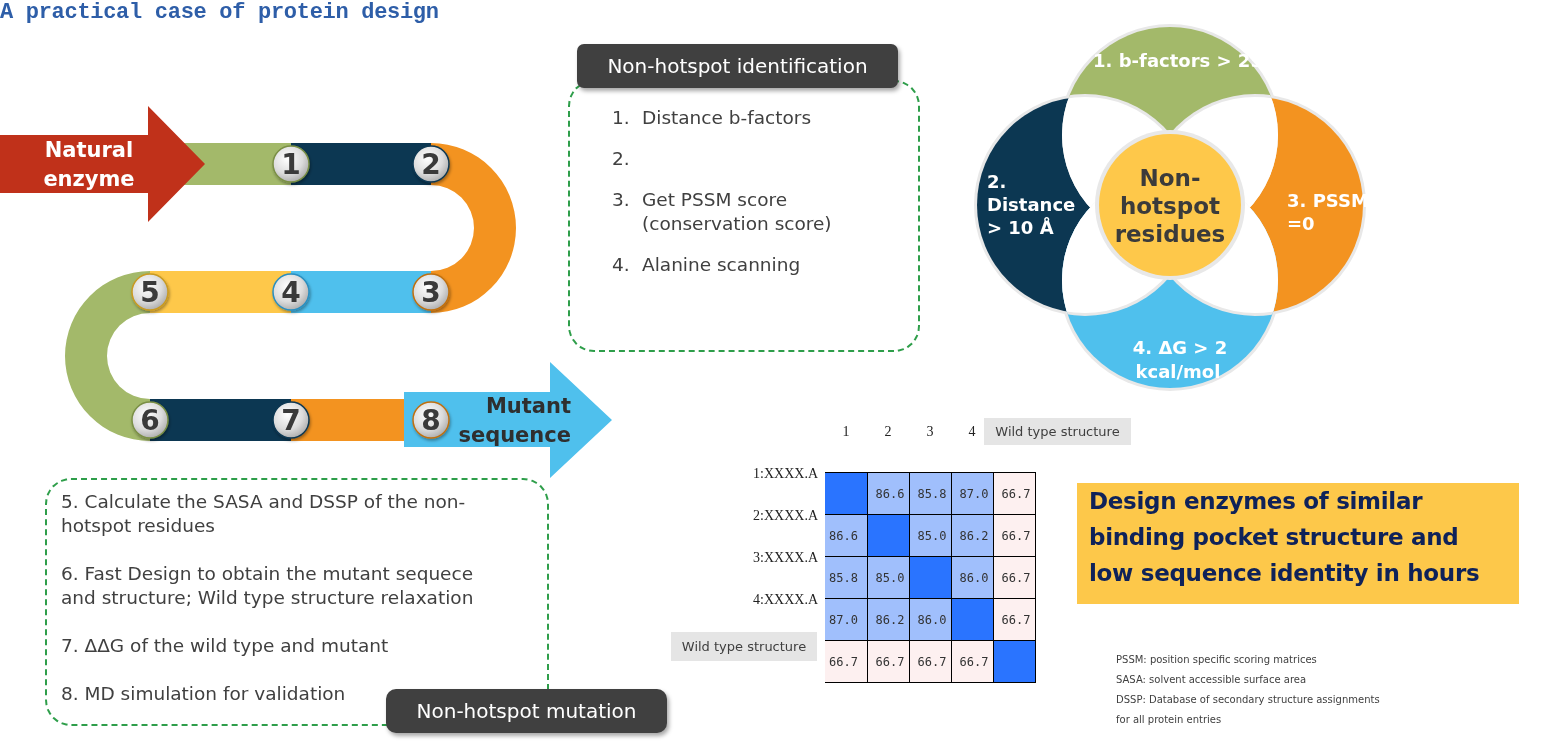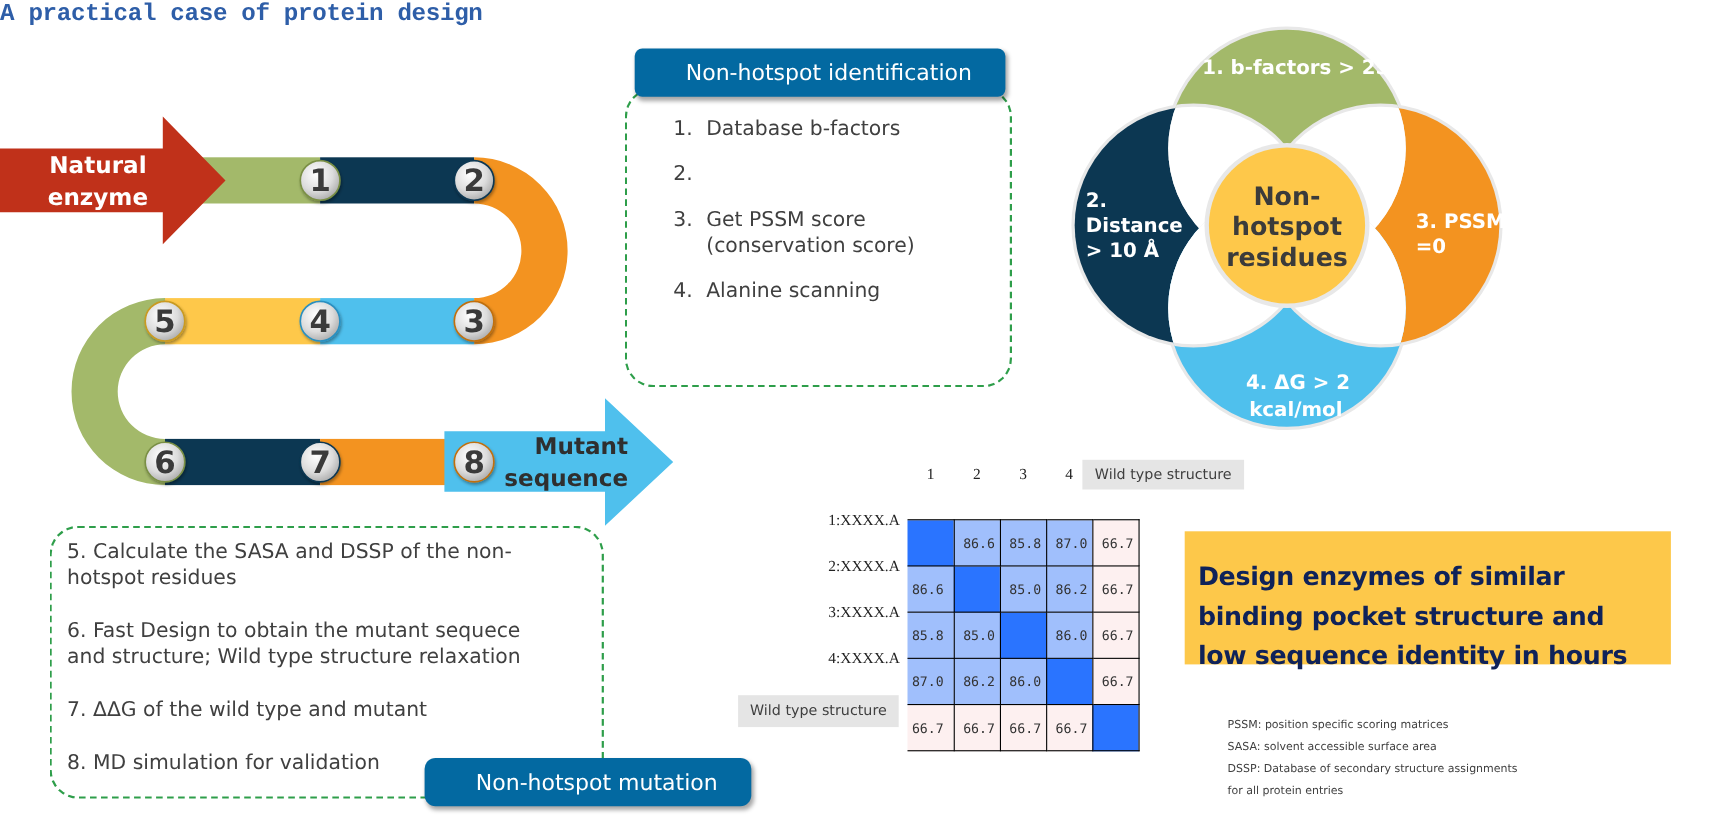--- a/index.html
+++ b/index.html
@@ -2,42 +2,41 @@
 <html><head>
   <meta charset="utf-8">
   <style>
     html, body { margin: 0; padding: 0; background: #ffffff; }
     body { width: 1561px; height: 744px; position: relative; overflow: hidden; font-family: "DejaVu Sans", sans-serif; }
     #title { left: 53px; top: 8px; font-size: 22px; font-weight: bold; color: #2e5ea8; font-family: Liberation Mono, monospace; letter-spacing: -0.3px; }
     svg.flow { position: absolute; left: 0; top: 0; }
     .node-num { font-family: "DejaVu Sans", sans-serif; font-weight: bold; font-size: 28px; fill: #3a3a3a; }
     .arrow-text { font-family: "DejaVu Sans", sans-serif; font-weight: bold; font-size: 21px; }
     .panel-header {
-      position: absolute; background: #0369a1; color: #ffffff; border-radius: 7px;
+      position: absolute; background: #404040; color: #ffffff; border-radius: 7px;
       font-family: "DejaVu Sans", sans-serif; font-size: 20px; display: flex; align-items: center; justify-content: center;
       box-shadow: 2px 3px 4px rgba(0,0,0,0.35);
-      padding-left: 16px;
     }
     .dashed-box { position: absolute; border: 2px dashed #2e9e4a; border-radius: 26px; }
     .steps1 { position: absolute; left: 612px; top: 106px; font-size: 18.5px; color: #404040; font-family: "DejaVu Sans", sans-serif; }
     .steps1 .step { display: flex; margin-bottom: 17px; line-height: 24px; }
     .steps1 .num { width: 30px; flex: none; }
     .steps2 { position: absolute; left: 61px; top: 490px; width: 440px; font-size: 18.5px; color: #404040; line-height: 24px; }
     .steps2 .step { margin-bottom: 24px; }
     svg.venn { position: absolute; left: 960px; top: 0; }
     .venn-text { font-family: "DejaVu Sans", sans-serif; font-weight: bold; fill: #ffffff; font-size: 18px; }
     .venn-center { font-family: "DejaVu Sans", sans-serif; font-weight: bold; fill: #3b3b3b; font-size: 23px; }
     .matrix { position: absolute; left: 825px; top: 456px; border-collapse: collapse; font-family: "DejaVu Sans Mono", monospace; font-size: 12px; margin-top: 16px; }
     .matrix td { width: 42px; height: 42px; box-sizing: border-box; text-align: center; border-right: 1px solid #000; border-bottom: 1px solid #000; color: #333; padding: 0; }
     .matrix tr:first-child td { border-top: 1px solid #000; }
     .matrix td:first-child { border-left: 0; }
     .row-label { position: absolute; left: 740px; font-family: "Liberation Serif", serif; font-size: 14px; color: #222; width: 78px; text-align: right; }
     .col-label { position: absolute; top: 424px; font-family: "Liberation Serif", serif; font-size: 14px; color: #222; width: 42px; text-align: center; }
     .wt-badge { position: absolute; background: #e5e5e5; color: #3f3f3f; font-size: 13px; display: flex; align-items: center; justify-content: center; font-family: "DejaVu Sans", sans-serif; }
-    #callout { position: absolute; left: 1077px; top: 483px; width: 442px; height: 121px; background: #fdc84a; color: #0f2259; font-weight: bold; font-size: 23px; line-height: 36px; box-sizing: border-box; padding: 24px 12px; font-family: "DejaVu Sans", sans-serif; letter-spacing: -0.3px; }
+    #callout { position: absolute; left: 1077px; top: 483px; width: 442px; height: 121px; background: #fdc84a; color: #0f2259; font-weight: bold; font-size: 23px; line-height: 36px; box-sizing: border-box; padding: 0 12px; font-family: "DejaVu Sans", sans-serif; letter-spacing: -0.3px; }
     #abbrev { position: absolute; left: 1116px; top: 650px; font-size: 10px; color: #404040; line-height: 20px; font-family: "DejaVu Sans", sans-serif; }
   </style>
 </head>
 <body>
 
 <div id="title">A practical case of protein design</div>
 
 <svg class="flow" width="620" height="480">
   <defs>
     <radialGradient id="nodeGrad" cx="40%" cy="35%" r="70%">
@@ -103,21 +102,21 @@
       <circle cx="431" cy="420" r="18" fill="url(#nodeGrad)" stroke="#c07010" stroke-width="1.5" filter="url(#shadow)"></circle>
       <text class="node-num" x="431" y="430" text-anchor="middle">8</text>
     </g>
 </svg>
 
 <div class="dashed-box" style="left:568px; top:80px; width:348px; height:268px;"></div>
 <div class="panel-header" style="left:577px; top:44px; width:321px; height:44px;">Non-hotspot identification</div>
 <div class="steps1">
   <div class="step">
       <span class="num">1.</span>
-      <span style="width:220px">Database b-factors</span>
+      <span style="width:220px">Distance b-factors</span>
     </div>
   <div class="step">
       <span class="num">2.</span>
     </div>
   <div class="step">
       <span class="num">3.</span>
       <span style="width:225px">Get PSSM score (conservation score)</span>
     </div>
   <div class="step">
       <span class="num">4.</span>

